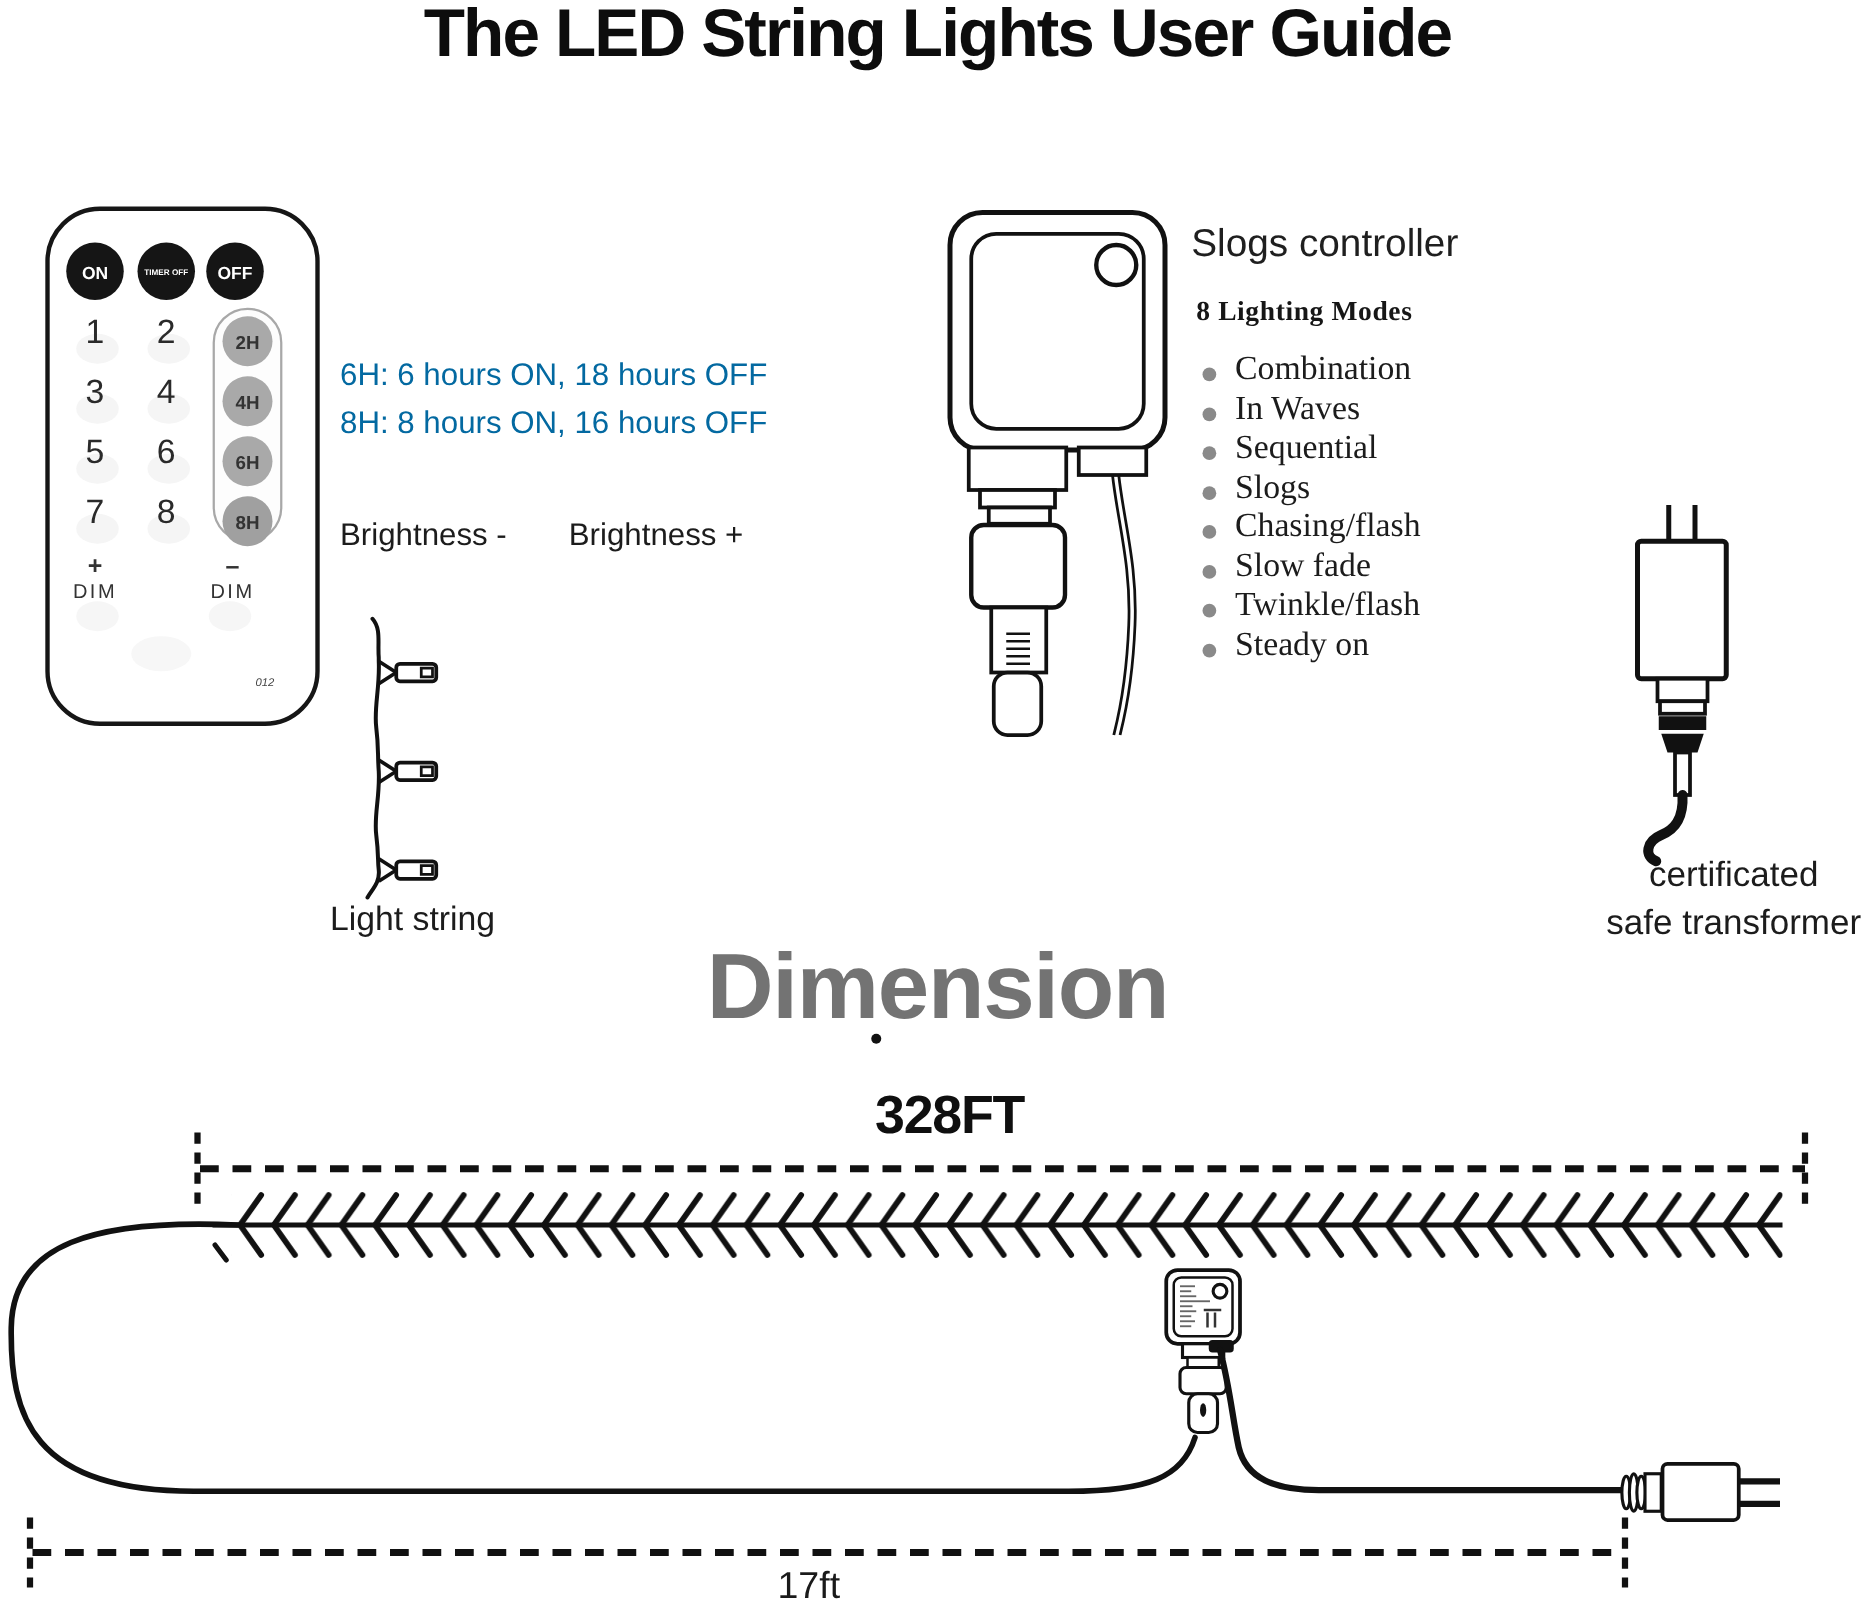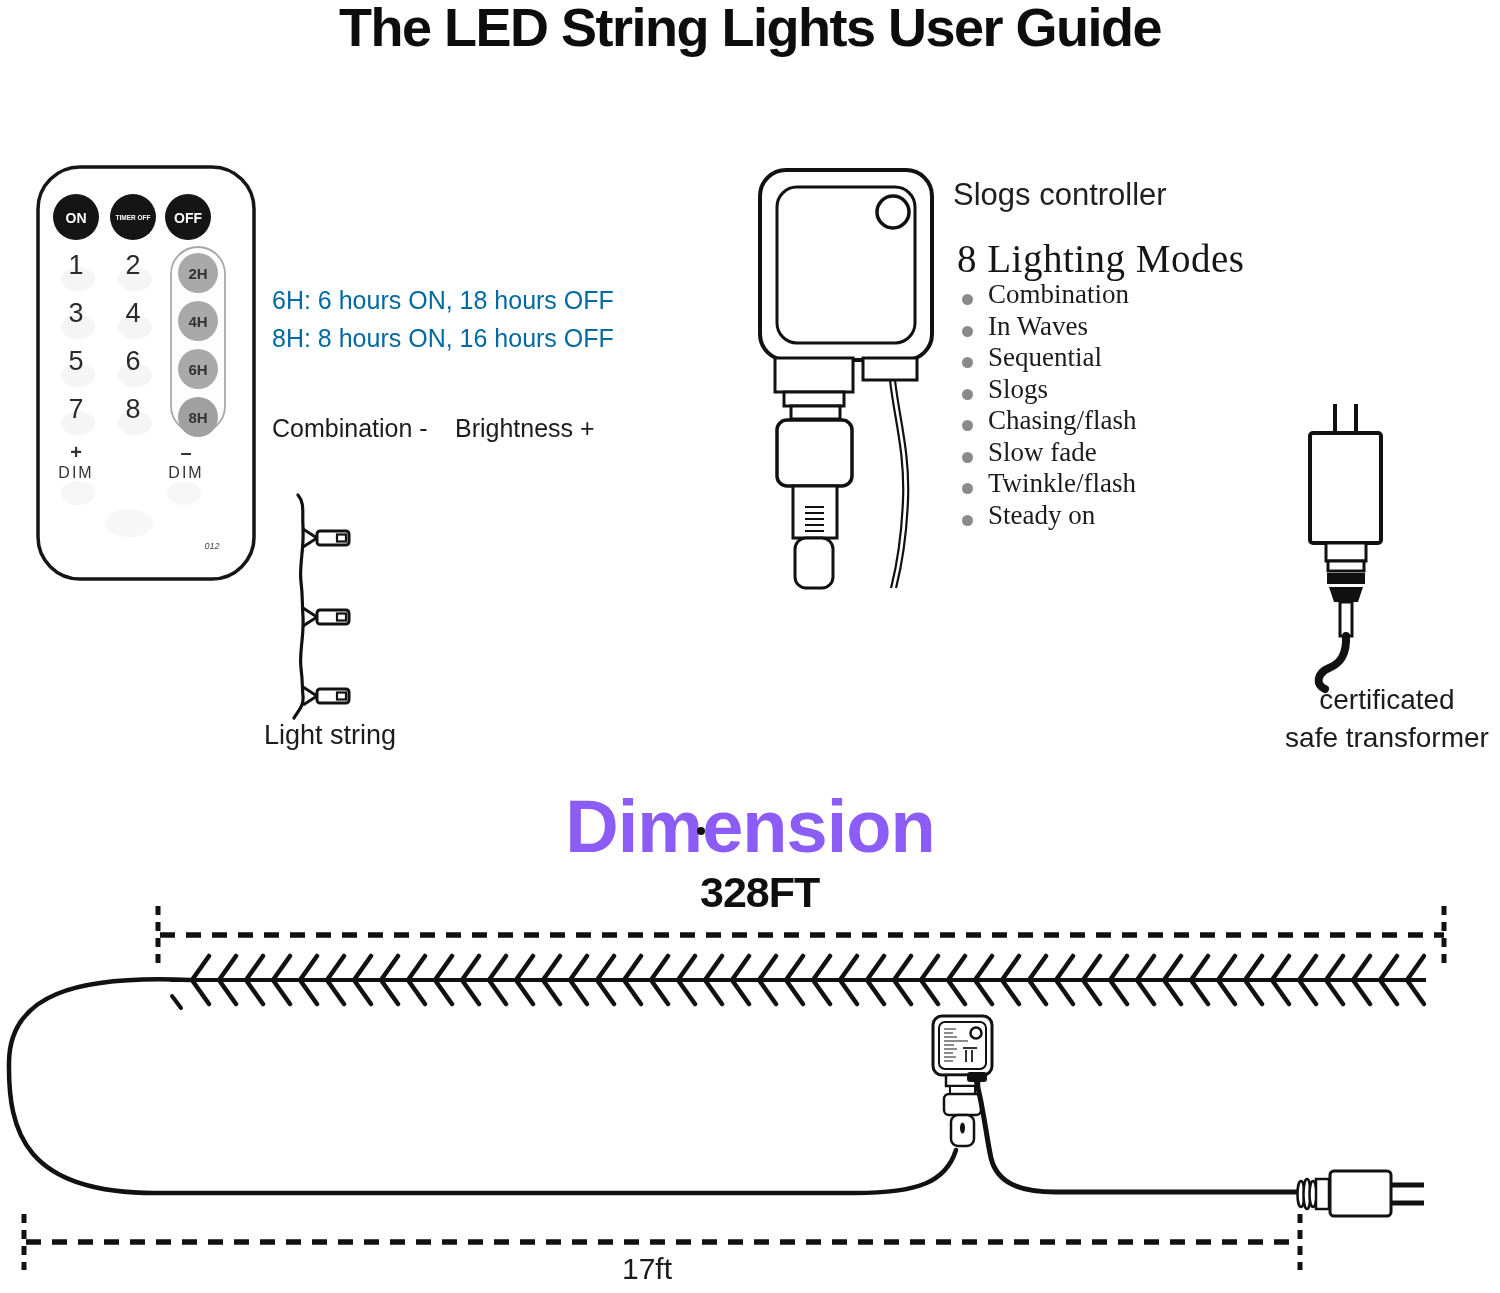--- a/index.html
+++ b/index.html
@@ -7,29 +7,29 @@
        font-family:"Liberation Sans",sans-serif;color:#111;}
   .abs{position:absolute;}
   svg{position:absolute;overflow:visible;}
   svg text{font-family:"Liberation Sans",sans-serif;}
   .title{left:0;right:0;top:-4px;text-align:center;font-size:54px;font-weight:900;
          letter-spacing:-1.5px;color:#0d0d0d;}
   .note-line{font-size:25px;color:#0369a1;}
   .brightness{font-size:25px;color:#1c1c1c;}
   .fig-label{font-size:27px;color:#1c1c1c;}
   .mode-title{font-size:31px;color:#1f1f1f;}
-  .modes-head{font-family:"Liberation Serif",serif;font-size:39px;font-weight:400;
+  .modes-head{font-family:"Liberation Serif",serif;font-size:22px;font-weight:700;
               color:#161616;letter-spacing:.5px;}
   .mode-list{font-family:"Liberation Serif",serif;font-size:27px;color:#1c1c1c;}
   .mode-item{display:flex;align-items:center;height:31.5px;line-height:31.5px;}
   .bullet{width:11px;height:11px;border-radius:50%;background:#8a8a8a;
           margin:10px 15px 0 0;flex:0 0 auto;}
   .transformer-label{width:230px;text-align:center;font-size:28px;line-height:38px;color:#1c1c1c;}
   .dim-heading{left:0;right:0;top:746px;text-align:center;font-size:74px;font-weight:900;
-               letter-spacing:-1px;color:#8b5cf6;margin-top:38px;}
+               letter-spacing:-1px;color:#737373;}
   .len-328{font-size:43px;font-weight:800;letter-spacing:-1px;color:#0f0f0f;}
   .len-17{font-size:30px;font-weight:500;color:#1a1a1a;text-align:center;}
 </style>
 </head>
 <body>
 
 <div class="abs title">The LED String Lights User Guide</div>
 
 <svg style="left:34px;top:163px" width="224" height="420" viewBox="0 0 224 420">
   <rect x="4" y="4" width="216" height="412" rx="42" fill="#fff" stroke="#161616" stroke-width="3.5"></rect>
@@ -89,21 +89,21 @@
 
   <text x="42" y="296" text-anchor="middle" font-size="20" font-weight="600" fill="#333">+</text>
   <text x="42" y="315" text-anchor="middle" font-size="16" letter-spacing="2" fill="#333">DIM</text>
   <text x="152" y="296" text-anchor="middle" font-size="20" font-weight="600" fill="#333">–</text>
   <text x="152" y="315" text-anchor="middle" font-size="16" letter-spacing="2" fill="#333">DIM</text>
   <text x="178" y="386" text-anchor="middle" font-size="9" font-style="italic" fill="#444">012</text>
 </svg>
 
 <div class="abs note-line" style="left:272px;top:286px">6H: 6 hours ON, 18 hours OFF</div>
 <div class="abs note-line" style="left:272px;top:324px">8H: 8 hours ON, 16 hours OFF</div>
-<div class="abs brightness" style="left:272px;top:414px">Combination -</div>
+<div class="abs brightness" style="left:272px;top:414px">Brightness -</div>
 <div class="abs brightness" style="left:455px;top:414px">Brightness +</div>
 
 <svg style="left:268px;top:492px" width="120" height="230" viewBox="0 0 120 230">
   <path d="M30,3 C37,11 34,22 35,34 L35,37 C36,58 31,74 33,90 C35,106 34,112 35,125
            C36,146 31,160 33,176 C35,192 34,196 35,204 C36,214 30,219 26,226" fill="none" stroke="#111" stroke-width="3.2" stroke-linecap="round"></path>
   <g>
     <path d="M35,37 L49,46 M35,55 L49,46" fill="none" stroke="#111" stroke-width="3"></path>
     <rect x="49" y="39" width="32" height="14" rx="3" fill="#fff" stroke="#111" stroke-width="3"></rect>
     <rect x="69" y="42.5" width="9" height="7" fill="none" stroke="#111" stroke-width="2.2"></rect>
   </g>

